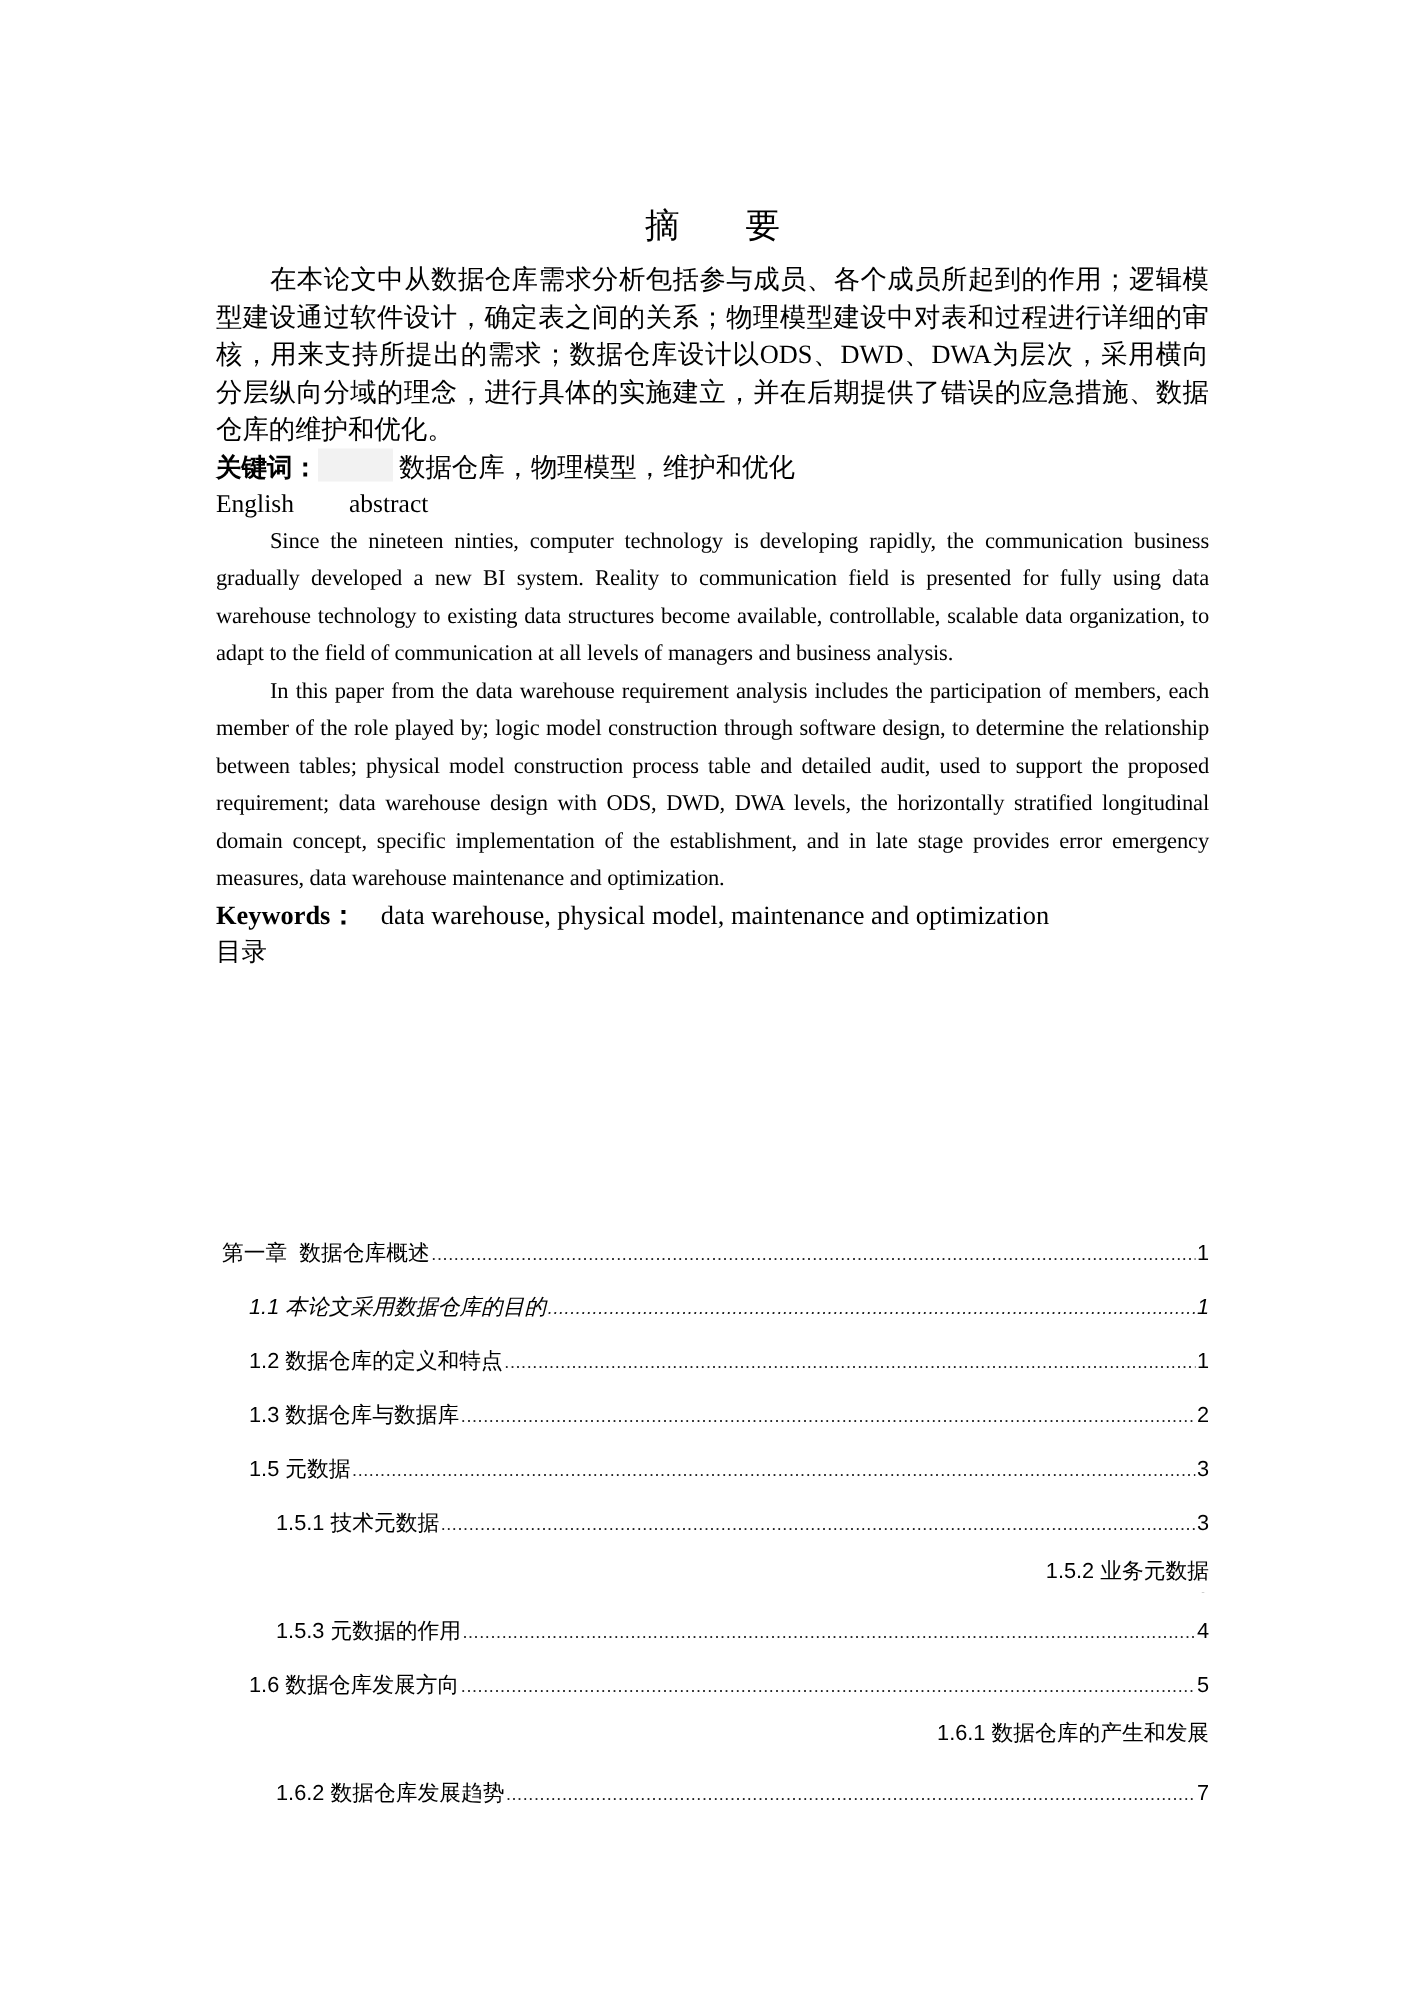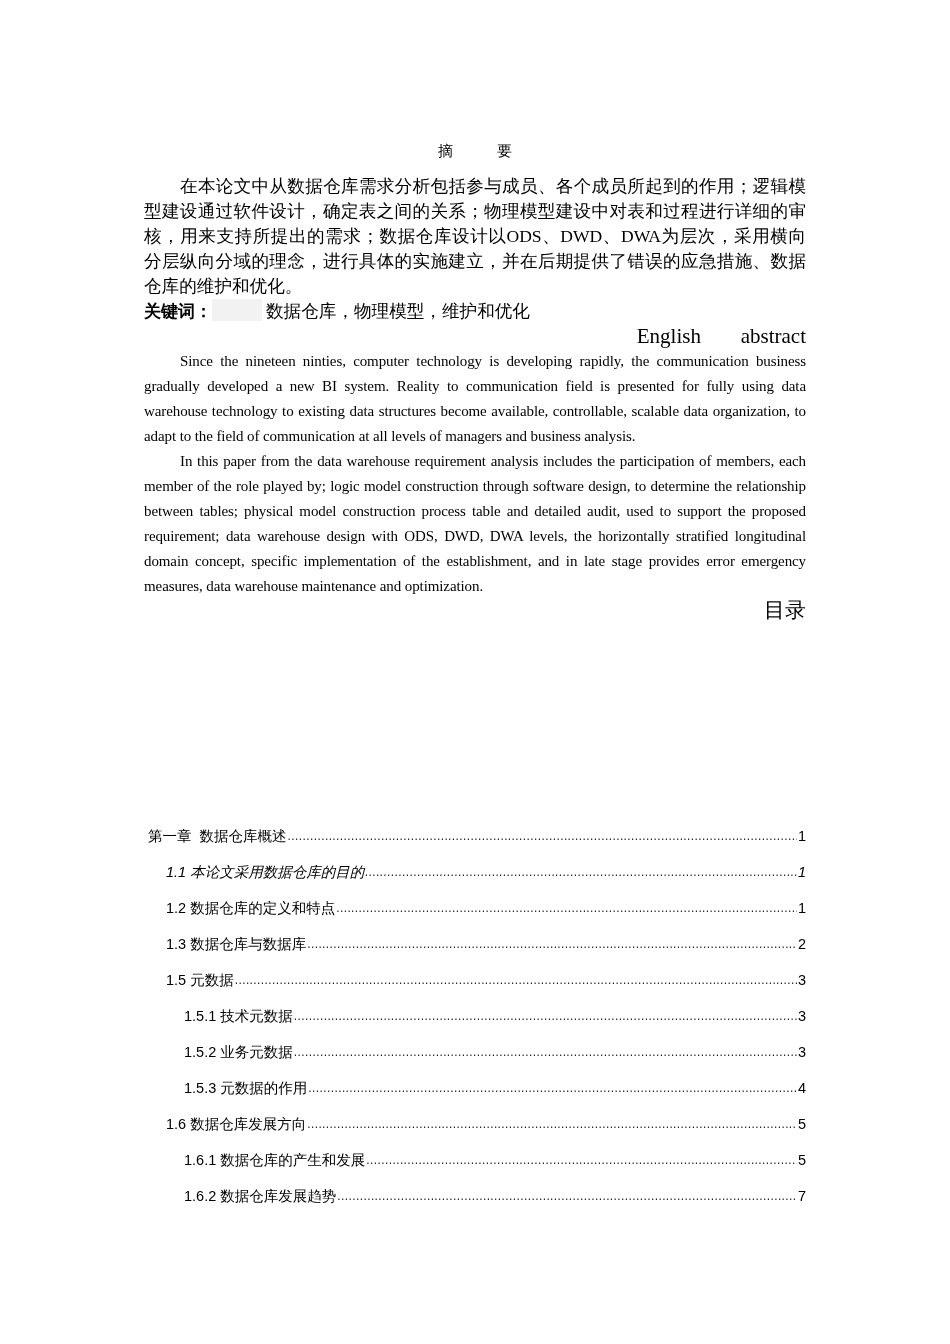--- a/index.html
+++ b/index.html
@@ -20,21 +20,21 @@
       left: 144px;
       top: 0;
       width: 662px;
     }
     .title {
       position: absolute;
       top: 136px;
       left: 0;
       width: 662px;
       text-align: center;
-      font-size: 15px;
+      font-size: 23px;
       line-height: 30px;
       letter-spacing: 0;
       word-spacing: 0;
     }
     .title .gap {
       display: inline-block;
       width: 44px;
     }
     .body-block {
       position: absolute;
@@ -75,22 +75,22 @@
       font-weight: bold;
     }
     .kw-values {
       margin-left: 4px;
     }
     .kw-values-en {
       margin-left: 16px;
     }
     .center-heading {
       margin: 0;
-      text-align: right;
-      font-size: 21px;
+      text-align: left;
+      font-size: 17px;
       line-height: 24.9px;
     }
     .center-heading .wide {
       word-spacing: 8px;
     }
     .toc {
       position: absolute;
       left: 0;
       top: 822px;
       width: 662px;
@@ -144,20 +144,23 @@
 
   <div class="body-block" style="top:174px;">
     <p class="para">在本论文中从数据仓库需求分析包括参与成员、各个成员所起到的作用；逻辑模型建设通过软件设计，确定表之间的关系；物理模型建设中对表和过程进行详细的审核，用来支持所提出的需求；数据仓库设计以ODS、DWD、DWA为层次，采用横向分层纵向分域的理念，进行具体的实施建立，并在后期提供了错误的应急措施、数据仓库的维护和优化。</p>
     <p class="kw-line">
       <span class="kw-label">关键词：</span><span class="kw-label-highlight"></span><span class="kw-values">数据仓库，物理模型，维护和优化</span>
     </p>
 
     <p class="center-heading"><span class="wide" style="white-space:pre;">English   abstract</span></p>
     <p class="para en">Since the nineteen ninties, computer technology is developing rapidly, the communication business gradually developed a new BI system. Reality to communication field is presented for fully using data warehouse technology to existing data structures become available, controllable, scalable data organization, to adapt to the field of communication at all levels of managers and business analysis.</p>
     <p class="para en">In this paper from the data warehouse requirement analysis includes the participation of members, each member of the role played by; logic model construction through software design, to determine the relationship between tables; physical model construction process table and detailed audit, used to support the proposed requirement; data warehouse design with ODS, DWD, DWA levels, the horizontally stratified longitudinal domain concept, specific implementation of the establishment, and in late stage provides error emergency measures, data warehouse maintenance and optimization.</p>
+    <p class="kw-line">
+      <span class="kw-label-en">Keywords：</span><span class="kw-values-en">data warehouse, physical model, maintenance and optimization</span>
+    </p>
     <p class="center-heading">目录</p>
   </div>
 
   <div class="toc">
     <div class="toc-row lvl0" style="top:0px;">
       <span class="toc-title" style="white-space:pre;">第一章  数据仓库概述</span>
       <span class="toc-dots"></span>
       <span class="toc-page">1</span>
     </div>
     <div class="toc-row lvl1" style="top:36px;font-style:italic;">
@@ -178,36 +181,36 @@
     <div class="toc-row lvl1" style="top:144px;">
       <span class="toc-title">1.5 元数据</span>
       <span class="toc-dots"></span>
       <span class="toc-page">3</span>
     </div>
     <div class="toc-row lvl2" style="top:180px;">
       <span class="toc-title">1.5.1 技术元数据</span>
       <span class="toc-dots"></span>
       <span class="toc-page">3</span>
     </div>
-    <div class="toc-row lvl2" style="top:216px;">
+    <div class="toc-row lvl2" style="top:216px;flex-direction:column;">
       <span class="toc-title">1.5.2 业务元数据</span>
       <span class="toc-dots"></span>
       <span class="toc-page">3</span>
     </div>
     <div class="toc-row lvl2" style="top:252px;">
       <span class="toc-title">1.5.3 元数据的作用</span>
       <span class="toc-dots"></span>
       <span class="toc-page">4</span>
     </div>
     <div class="toc-row lvl1" style="top:288px;">
       <span class="toc-title">1.6 数据仓库发展方向</span>
       <span class="toc-dots"></span>
       <span class="toc-page">5</span>
     </div>
-    <div class="toc-row lvl2" style="top:324px;">
+    <div class="toc-row lvl2" style="top:324px;flex-direction:column;">
       <span class="toc-title">1.6.1 数据仓库的产生和发展</span>
       <span class="toc-dots"></span>
       <span class="toc-page">5</span>
     </div>
     <div class="toc-row lvl2" style="top:360px;">
       <span class="toc-title">1.6.2 数据仓库发展趋势</span>
       <span class="toc-dots"></span>
       <span class="toc-page">7</span>
     </div>
   </div>

